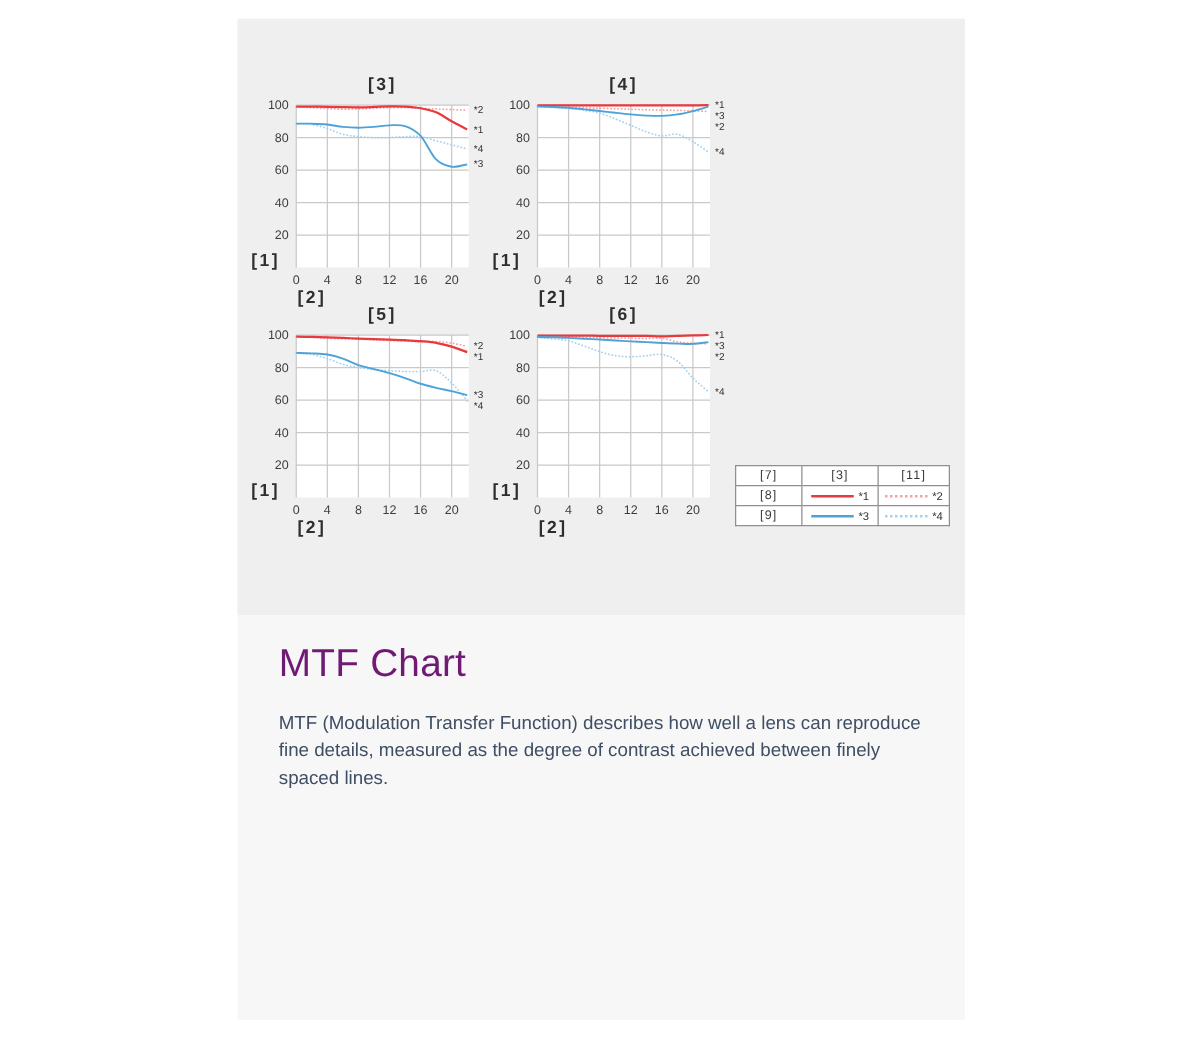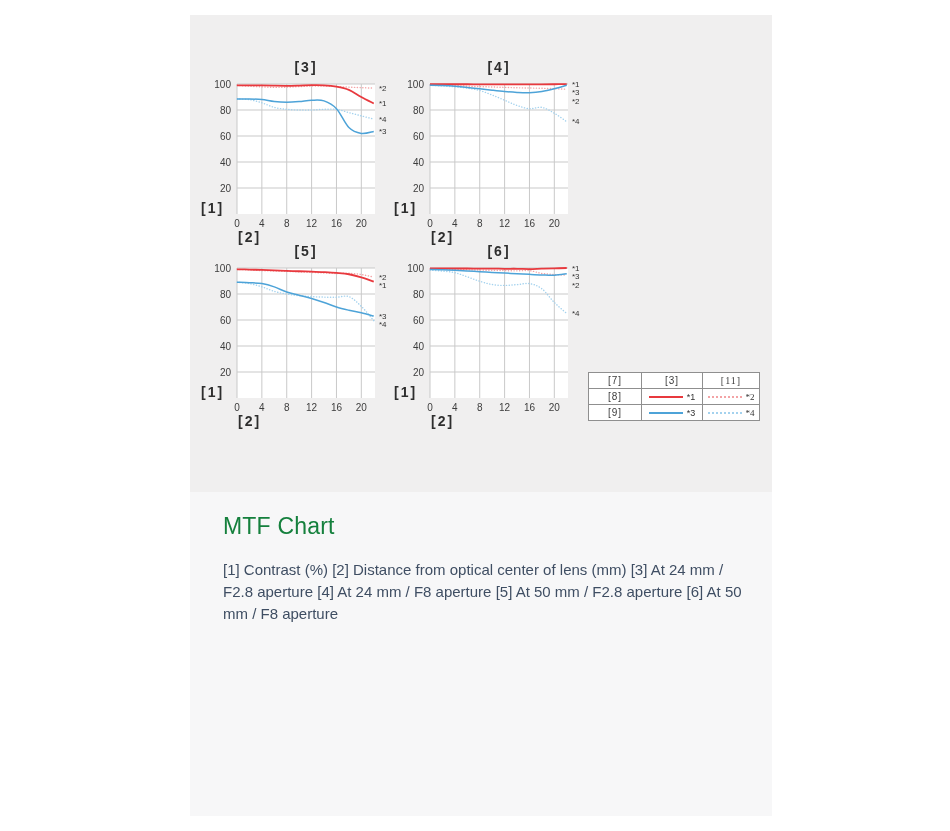--- a/index.html
+++ b/index.html
@@ -30,30 +30,30 @@
   table.legend{
     position:absolute;left:398px;top:357px;border-collapse:collapse;
     background:#ffffff;color:#3c3c3c;table-layout:fixed;
   }
   table.legend td{
     border:1px solid #8f8f8f;text-align:center;vertical-align:middle;
     height:15px;padding:0;font-size:10px;letter-spacing:1px;
   }
   td.c-freq{width:52px;}
   td.c-rad{width:60px;}
-  td.c-tan{width:56px;font-family:Liberation Serif, serif;}
+  td.c-tan{width:56px;}
   .cellflex{display:flex;align-items:center;justify-content:center;gap:4px;height:100%;}
   .sample{display:inline-block;width:34px;}
   .slab{font-size:9px;letter-spacing:0;color:#333;}
   .text-panel{
     position:absolute;left:190px;top:492px;width:582px;height:324px;
     background:#f7f7f8;box-sizing:border-box;padding:21px 0 0 33px;
   }
   .text-panel h2{
-    margin:0 0 19px 0;font-size:23px;font-weight:500;color:#15803d;letter-spacing:0.2px;
+    margin:0 0 19px 0;font-size:31px;font-weight:500;color:#701a75;letter-spacing:0.2px;
   }
   .text-panel p{
     margin:0 0 21px 0;width:520px;font-size:15px;line-height:22px;color:#3f4e63;
   }
 </style>
 </head>
 <body>
 
 <div class="charts-panel">
 
@@ -249,14 +249,14 @@
             <span class="slab">*4</span>
           </span>
         </td>
       </tr>
     </tbody>
   </table>
 </div>
 
 <div class="text-panel">
   <h2>MTF Chart</h2>
-  <p>[1] Contrast (%) [2] Distance from optical center of lens (mm) [3] At 24 mm / F2.8 aperture [4] At 24 mm / F8 aperture [5] At 50 mm / F2.8 aperture [6] At 50 mm / F8 aperture</p>
+  <p>MTF (Modulation Transfer Function) describes how well a lens can reproduce fine details, measured as the degree of contrast achieved between finely spaced lines.</p>
 </div>
 
 </body></html>

